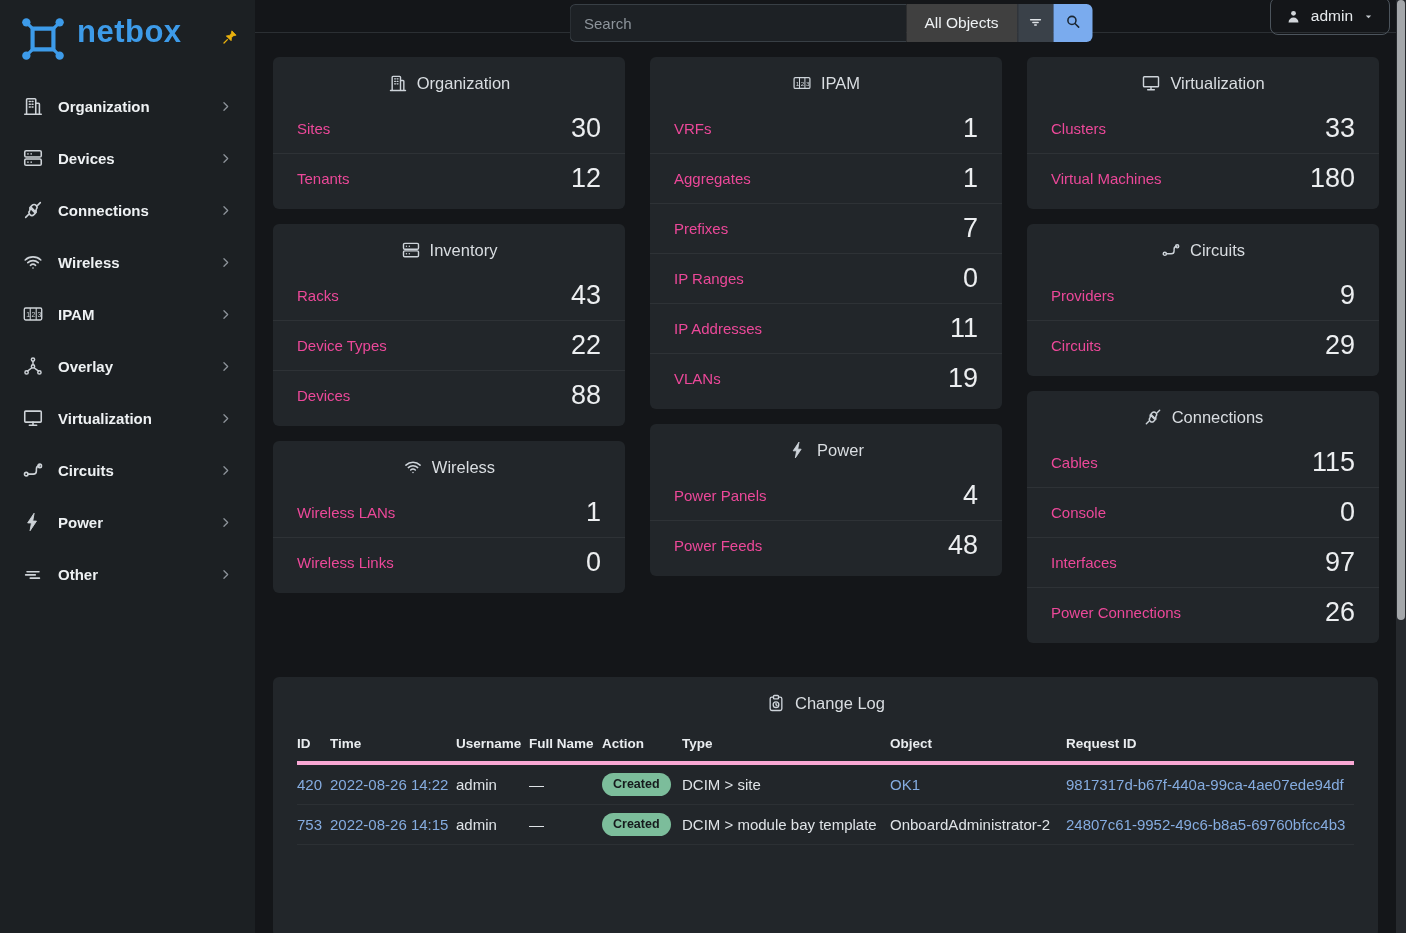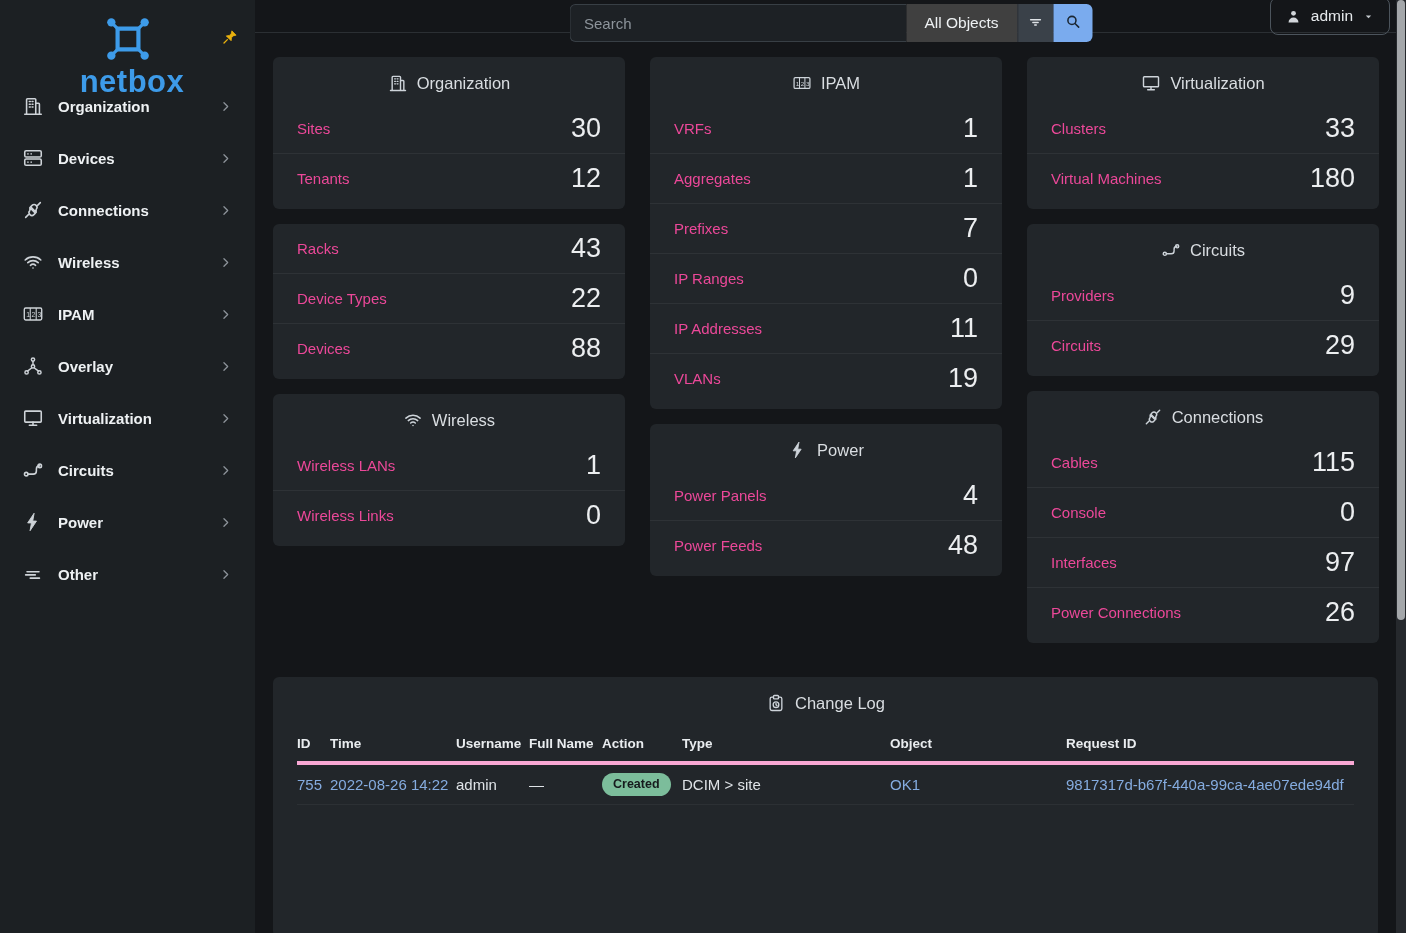--- a/index.html
+++ b/index.html
@@ -11,21 +11,21 @@
     overflow: hidden;
     position: relative;
   }
   a.link { color: #85ace0; text-decoration: none; cursor: pointer; }
 
   
   .sidebar {
     position: absolute; left: 0; top: 0; width: 255px; height: 933px;
     background: #1c2023; z-index: 5;
   }
-  .brand { display: flex; align-items: center; padding: 14px 18px 10px 18px; position: relative; height: 76px; flex-direction: column; }
+  .brand { display: flex; padding: 14px 18px 10px 18px; position: relative; height: 76px; }
   .logo-mark { width: 50px; height: 50px; color: #3d9be9; flex: 0 0 auto; }
   .logo-mark svg { width: 100%; height: 100%; display: block; }
   .logo-text { font-size: 31px; font-weight: bold; color: #3d9be9; margin-left: 9px; letter-spacing: 0.5px; }
   .pin-btn { position: absolute; right: 16px; top: 28px; width: 18px; height: 18px; color: #e9b10e; cursor: pointer; }
   .pin-btn svg { width: 100%; height: 100%; display: block; }
 
   .menu { margin-top: 8px; }
   .menu-item {
     height: 44px; margin: 0 6px 8px 6px; padding: 0 16px;
     display: flex; align-items: center; gap: 14px; border-radius: 6px; cursor: pointer;
@@ -349,20 +349,30 @@
               <span class="stat-label">Sites</span>
               <span class="stat-value">30</span>
             </div>
             <div class="stat-row">
               <span class="stat-label">Tenants</span>
               <span class="stat-value">12</span>
             </div>
             <div class="card-pad-bottom"></div>
           </section>
           <section class="card">
+            <div class="card-title">
+              <span class="icn">
+                <svg viewBox="0 0 24 24" fill="none" stroke="currentColor" stroke-width="1.7" stroke-linecap="round" stroke-linejoin="round">
+                  <rect x="3" y="4" width="18" height="7" rx="1.5"></rect>
+                  <rect x="3" y="13" width="18" height="7" rx="1.5"></rect>
+                  <path d="M6.5 7.5h.01M10 7.5h.01M6.5 16.5h.01M10 16.5h.01"></path>
+                </svg>
+              </span>
+              <span>Inventory</span>
+            </div>
             <div class="stat-row">
               <span class="stat-label">Racks</span>
               <span class="stat-value">43</span>
             </div>
             <div class="stat-row">
               <span class="stat-label">Device Types</span>
               <span class="stat-value">22</span>
             </div>
             <div class="stat-row">
               <span class="stat-label">Devices</span>
@@ -558,29 +568,39 @@
                 <th>Username</th>
                 <th>Full Name</th>
                 <th>Action</th>
                 <th>Type</th>
                 <th>Object</th>
                 <th>Request ID</th>
               </tr>
             </thead>
           <tbody>
               <tr>
-                <td><a class="link">755</a></td>
+                <td><a class="link">420</a></td>
                 <td><a class="link">2022-08-26 14:22</a></td>
                 <td>admin</td>
                 <td>—</td>
                 <td><span class="badge-created">Created</span></td>
                 <td>DCIM &gt; site</td>
                 <td><a class="link">OK1</a></td>
                 <td><a class="link">9817317d-b67f-440a-99ca-4ae07ede94df</a></td>
               </tr>
+              <tr>
+                <td><a class="link">753</a></td>
+                <td><a class="link">2022-08-26 14:15</a></td>
+                <td>admin</td>
+                <td>—</td>
+                <td><span class="badge-created">Created</span></td>
+                <td>DCIM &gt; module bay template</td>
+                <td>OnboardAdministrator-2</td>
+                <td><a class="link">24807c61-9952-49c6-b8a5-69760bfcc4b3</a></td>
+              </tr>
             </tbody>
         </table>
       </div>
     </section>
   </div>
 </div>
 
 <div class="scrollbar">
   <div class="scroll-thumb"></div>
 </div>

